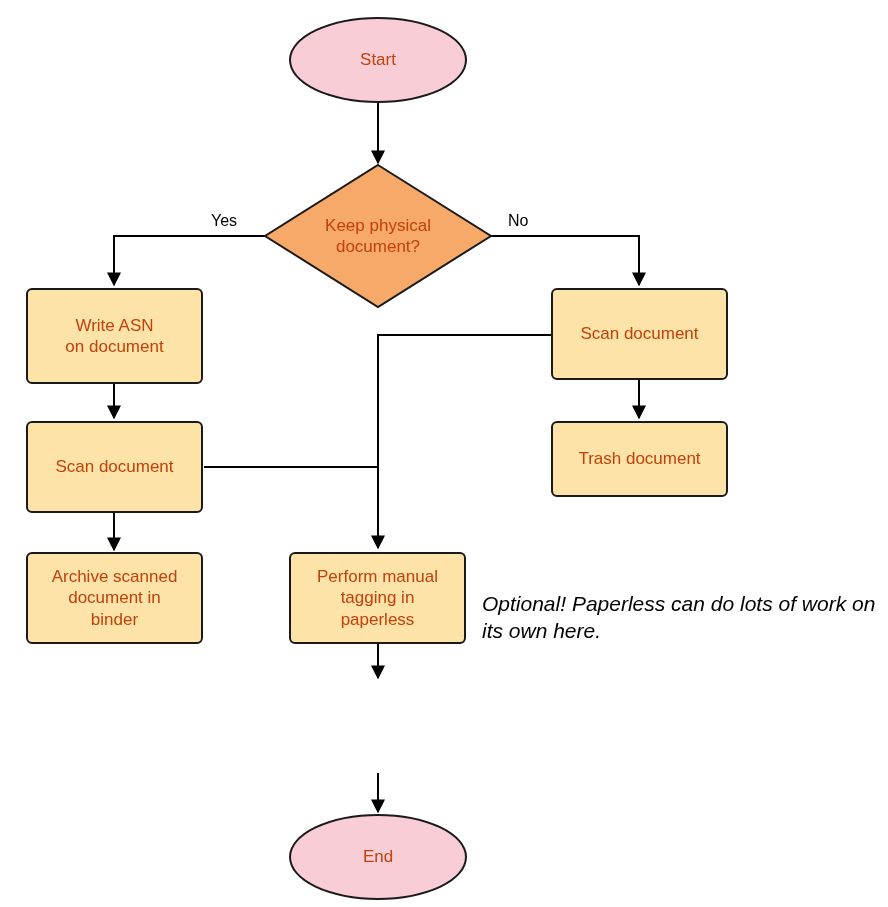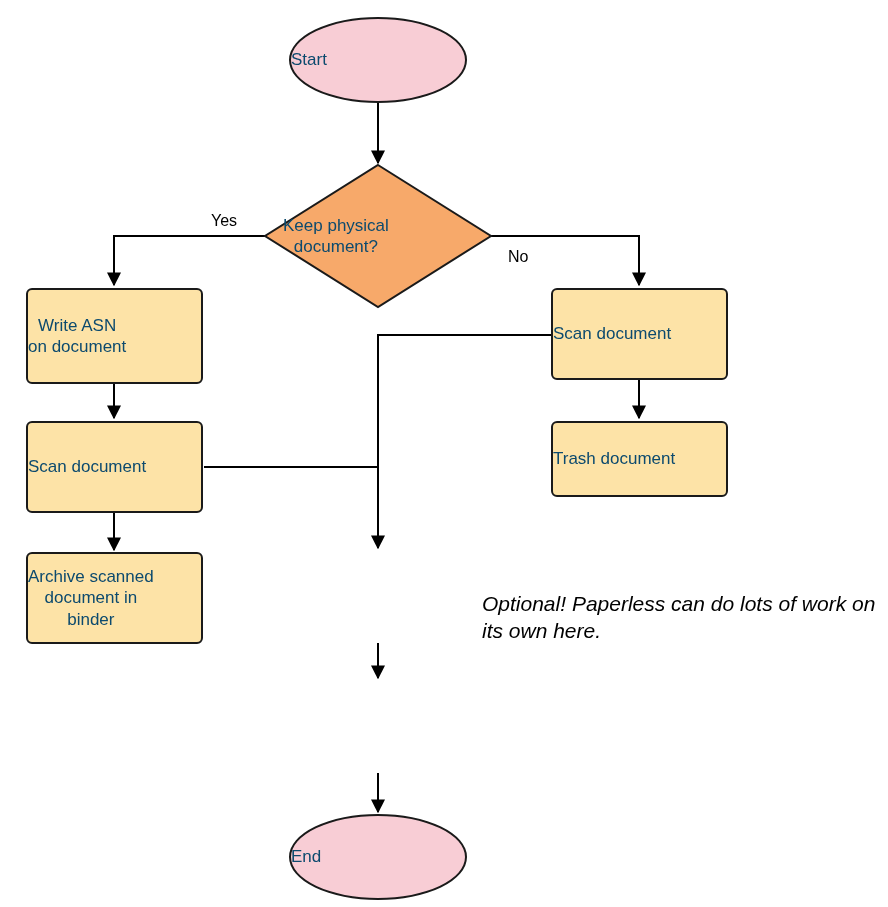--- a/index.html
+++ b/index.html
@@ -27,23 +27,23 @@
     top: 0;
     width: 888px;
     height: 907px;
     pointer-events: none;
   }
   .node {
     position: absolute;
     box-sizing: border-box;
     display: flex;
     align-items: center;
-    justify-content: flex-start;
+    justify-content: center;
     text-align: center;
-    color: #0c4a6e;
+    color: #c2410c;
     font-size: 17px;
     line-height: 1.25;
     white-space: pre-line;
   }
   .node.terminator {
     border: 2px solid #1a1a1a;
     border-radius: 50%;
     background: #f8cdd5;
   }
   .node.process {
@@ -110,21 +110,21 @@
     <span>Start</span>
   </div>
 
   <div class="node decision-label" style="left:283px; top:206px; width:190px; height:60px;">
     <span>Keep physical
 document?</span>
   </div>
 
   <div class="edge-label" style="left:211px; top:212px;">Yes</div>
 
-  <div class="edge-label" style="left:508px; top:212px;margin-top:36px;">No</div>
+  <div class="edge-label" style="left:508px; top:212px;">No</div>
 
   <div class="node process" style="left:26px; top:288px; width:177px; height:96px;">
     <span>Write ASN
 on document</span>
   </div>
 
   <div class="node process" style="left:26px; top:421px; width:177px; height:92px;">
     <span>Scan document</span>
   </div>
 
@@ -135,20 +135,25 @@
   </div>
 
   <div class="node process" style="left:551px; top:288px; width:177px; height:92px;">
     <span>Scan document</span>
   </div>
 
   <div class="node process" style="left:551px; top:421px; width:177px; height:76px;">
     <span>Trash document</span>
   </div>
 
+  <div class="node process" style="left:289px; top:552px; width:177px; height:92px;">
+    <span>Perform manual
+tagging in
+paperless</span>
+  </div>
 
 
   <div class="node terminator" style="left:289px; top:814px; width:178px; height:86px;">
     <span>End</span>
   </div>
 
   <div class="note" style="left:482px; top:590px; width:400px;">Optional! Paperless can do lots of work on
 its own here.</div>
 
 </div>

